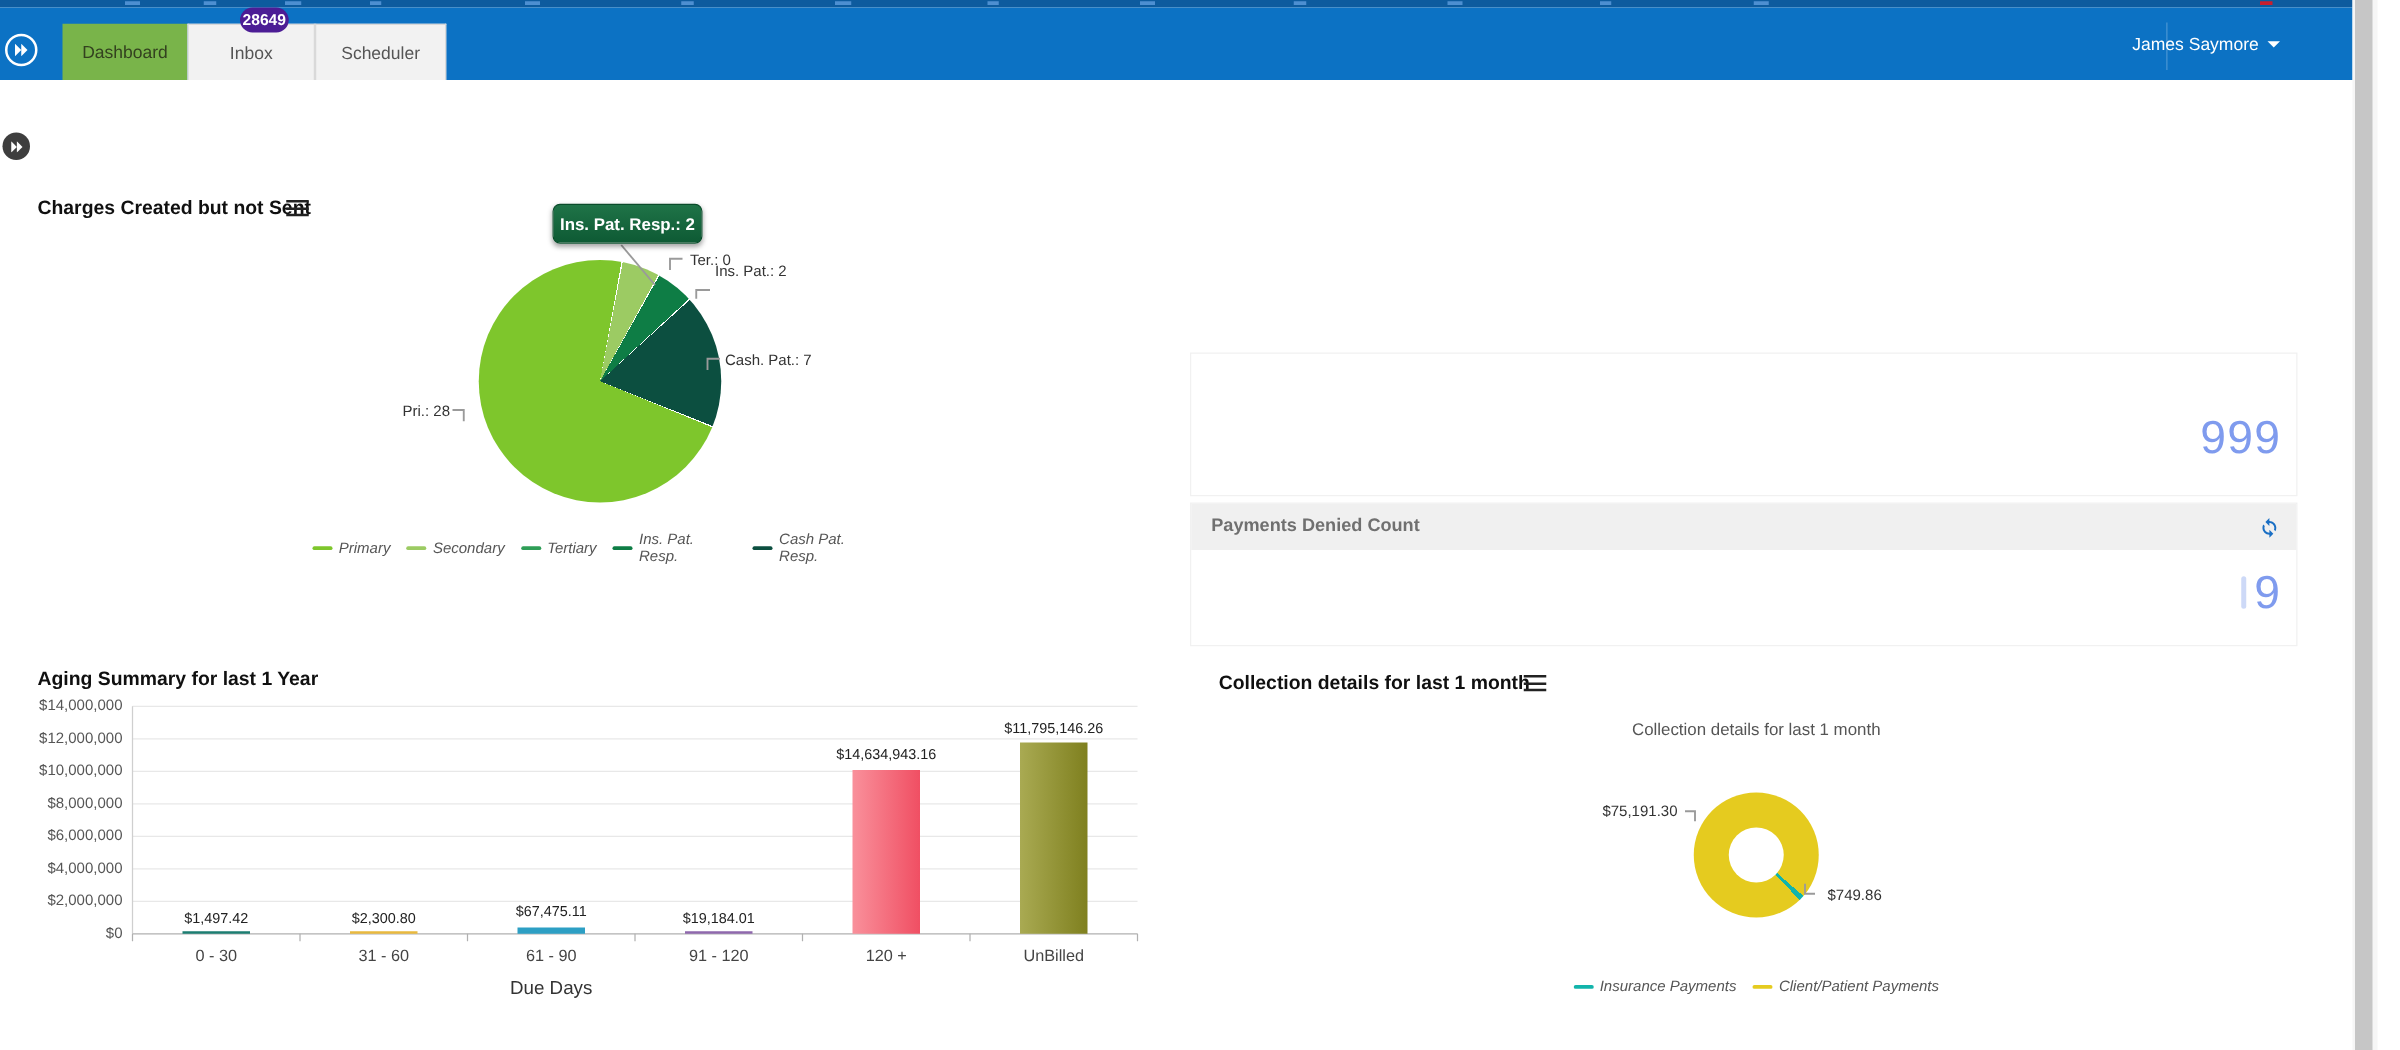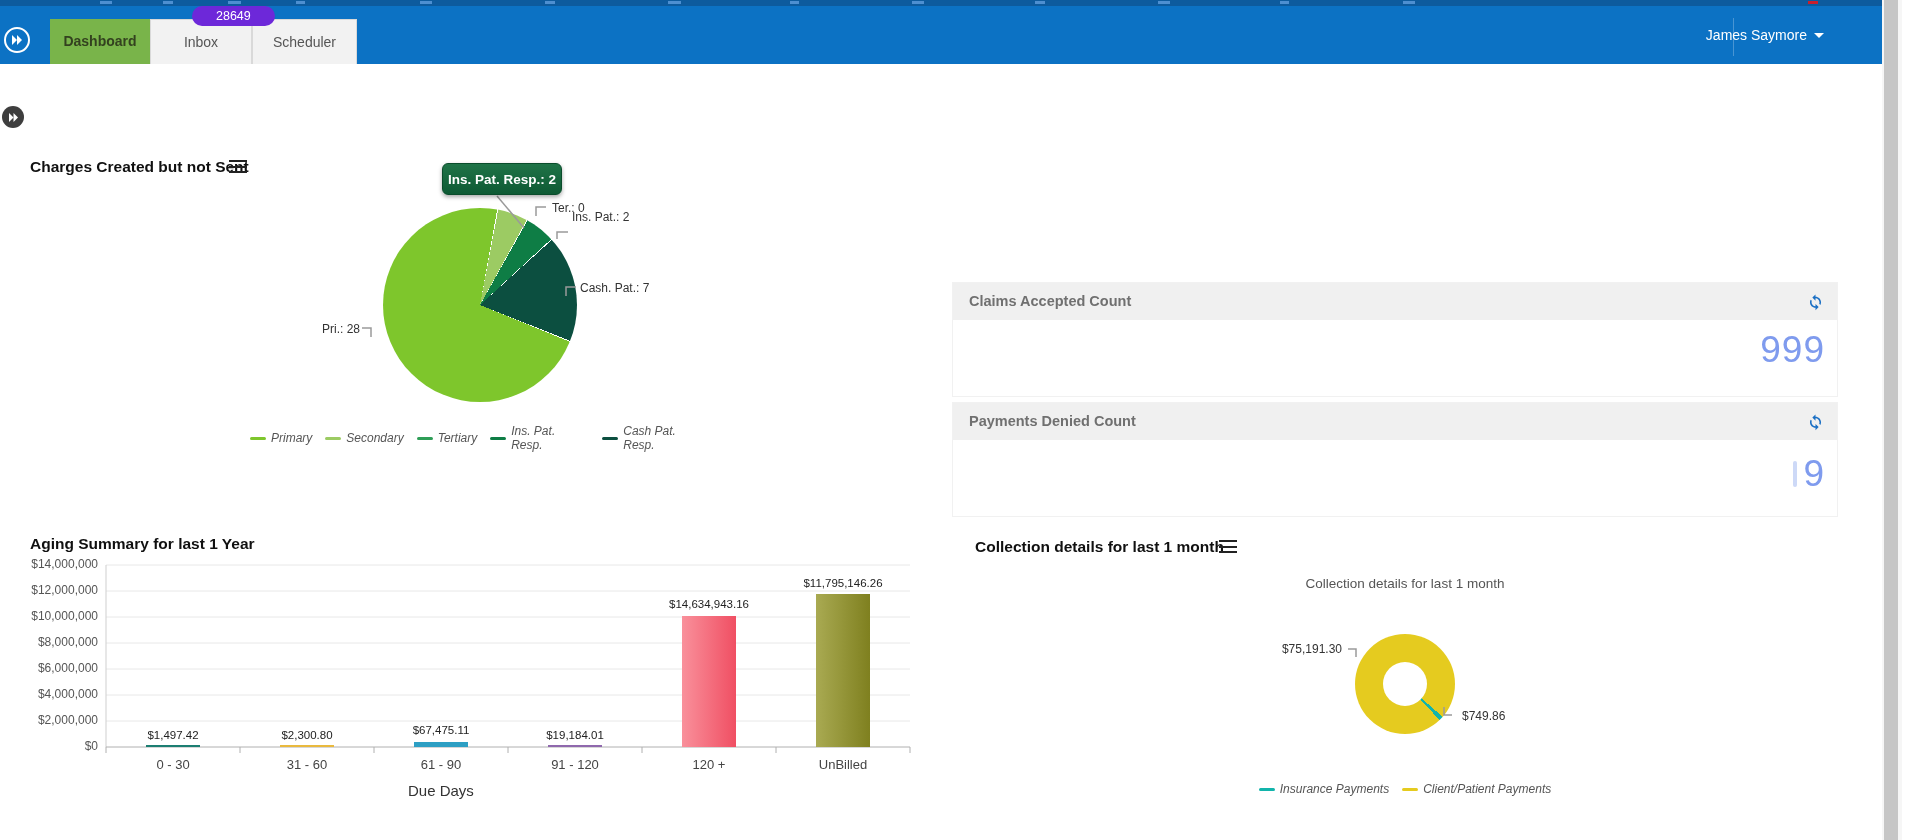--- a/index.html
+++ b/index.html
@@ -10,26 +10,26 @@
   .topstrip{position:absolute;left:0;top:0;width:1882px;height:6px;background:#0d5b9e;}
   .topstrip .frag{position:absolute;top:1px;height:3px;background:#4d8fd1;}
   .topstrip .frag.red{background:#c81f2e;}
 
   
   .navbar{position:absolute;left:0;top:6px;width:1882px;height:58px;background:#0c72c4;}
   .nav-circle{position:absolute;left:4px;top:21px;width:22px;height:22px;border:2px solid #fff;
               border-radius:50%;display:flex;align-items:center;justify-content:center;cursor:pointer;}
   .tabs{position:absolute;left:50px;bottom:0;display:flex;align-items:flex-end;}
   .tab{height:45px;line-height:45px;text-align:center;font-size:14px;cursor:pointer;}
-  .tab.active{width:100px;background:#79b44a;color:#33411f;font-weight:700;}
+  .tab.active{width:100px;background:#79b44a;color:#33411f;font-weight:400;}
   .tab.plain{background:#f2f2f2;color:#555;border:1px solid #d9d9d9;border-bottom:none;box-sizing:border-box;}
   .tab.inbox{width:102px;}
   .tab.scheduler{width:105px;}
-  .badge{position:absolute;left:192px;top:0px;min-width:30px;padding:3px 24px;background:#6d28d9;
-         border-radius:12px;color:#fff;font-size:12.5px;font-weight:normal;text-align:center;z-index:5;}
+  .badge{position:absolute;left:192px;top:0px;min-width:30px;padding:3px 2px;background:#4c1d95;
+         border-radius:12px;color:#fff;font-size:12.5px;font-weight:bold;text-align:center;z-index:5;}
   .user{position:absolute;right:58px;top:0;height:58px;display:flex;align-items:center;gap:7px;
         color:#fff;font-size:14px;cursor:pointer;}
   .user .caret{width:0;height:0;border-left:5px solid transparent;border-right:5px solid transparent;
                border-top:5px solid #fff;}
   .user-divider{position:absolute;left:1733px;top:12px;width:1px;height:38px;background:rgba(255,255,255,.25);}
 
   
   .expander{position:absolute;left:2px;top:106px;width:22px;height:22px;border-radius:50%;
             background:#3e3e3e;display:flex;align-items:center;justify-content:center;cursor:pointer;}
 
@@ -173,26 +173,20 @@
       <span class="lbl">Ins. Pat. Resp.</span>
     </div>
     <div class="item">
       <span class="dash" style="background: rgb(12, 79, 64);"></span>
       <span class="lbl">Cash Pat. Resp.</span>
     </div>
   </div>
 
 
   <div class="kpi" style="top:282px;height:115px">
-    <div class="kpi-header">
-      <span>Claims Accepted Count</span>
-      <svg class="kpi-refresh" viewBox="0 0 24 24">
-        <path fill="#1a6fc4" d="M12 6V3L8 7l4 4V8c2.76 0 5 2.24 5 5 0 .65-.13 1.26-.35 1.83l1.52 1.52A6.96 6.96 0 0 0 19 13c0-3.87-3.13-7-7-7zm0 12c-2.76 0-5-2.24-5-5 0-.65.13-1.26.35-1.83L5.83 9.65A6.96 6.96 0 0 0 5 13c0 3.87 3.13 7 7 7v3l4-4-4-4v3z"></path>
-      </svg>
-    </div>
     <div class="kpi-value" style="top:46px">
       <span>999</span>
     </div>
   </div>
 
   <div class="kpi" style="top:402px;height:115px">
     <div class="kpi-header">
       <span>Payments Denied Count</span>
       <svg class="kpi-refresh" viewBox="0 0 24 24">
         <path fill="#1a6fc4" d="M12 6V3L8 7l4 4V8c2.76 0 5 2.24 5 5 0 .65-.13 1.26-.35 1.83l1.52 1.52A6.96 6.96 0 0 0 19 13c0-3.87-3.13-7-7-7zm0 12c-2.76 0-5-2.24-5-5 0-.65.13-1.26.35-1.83L5.83 9.65A6.96 6.96 0 0 0 5 13c0 3.87 3.13 7 7 7v3l4-4-4-4v3z"></path>

